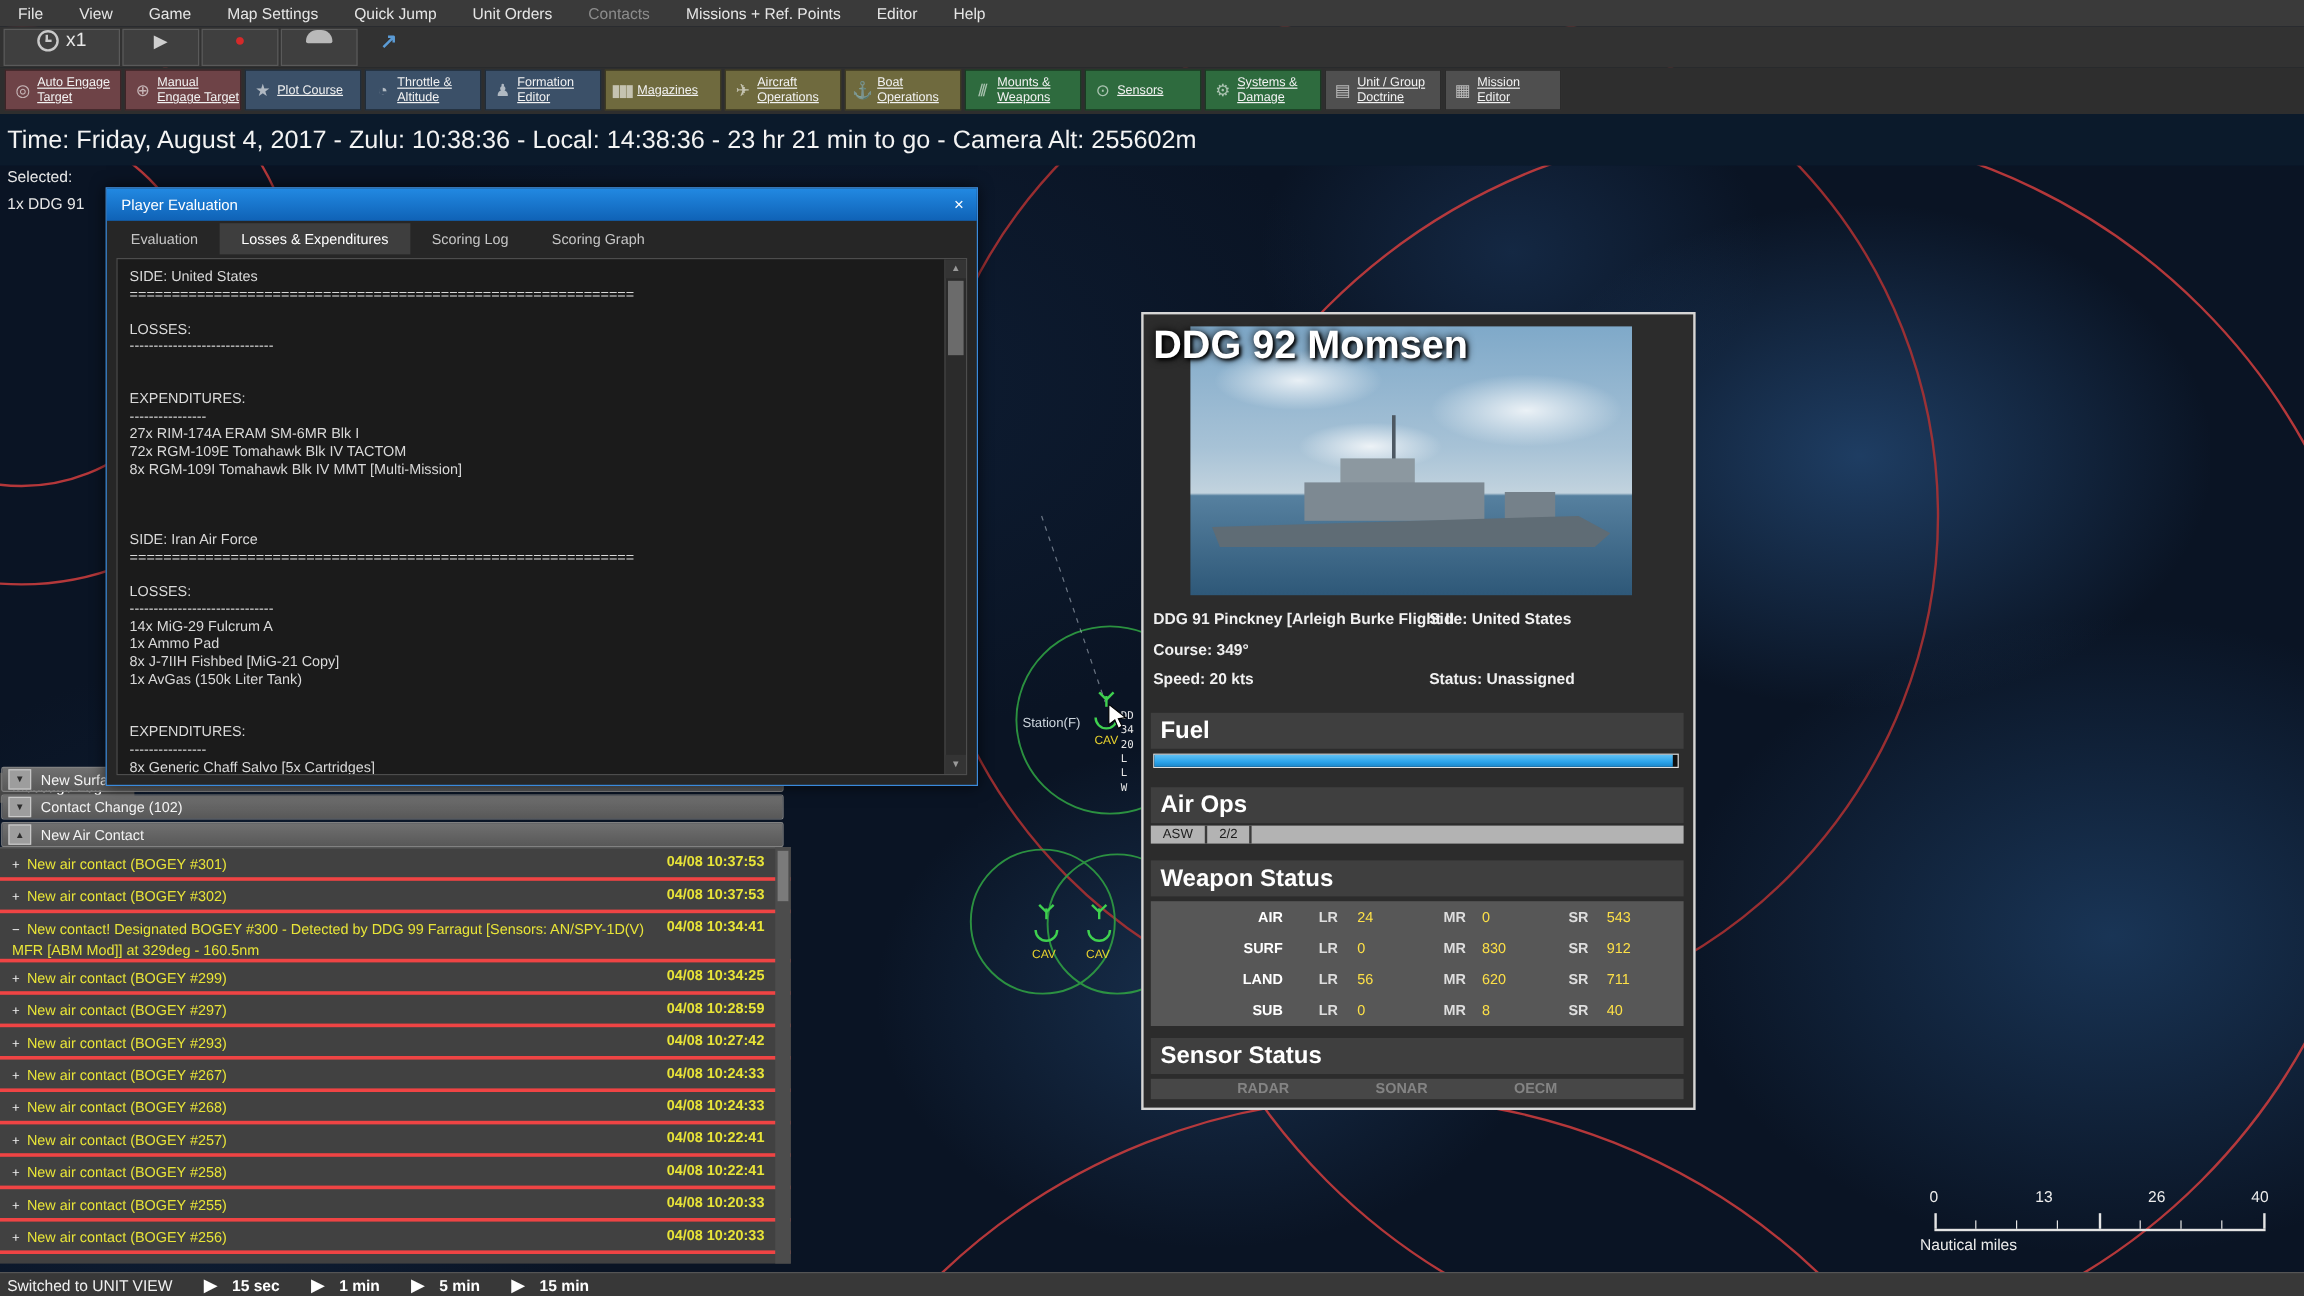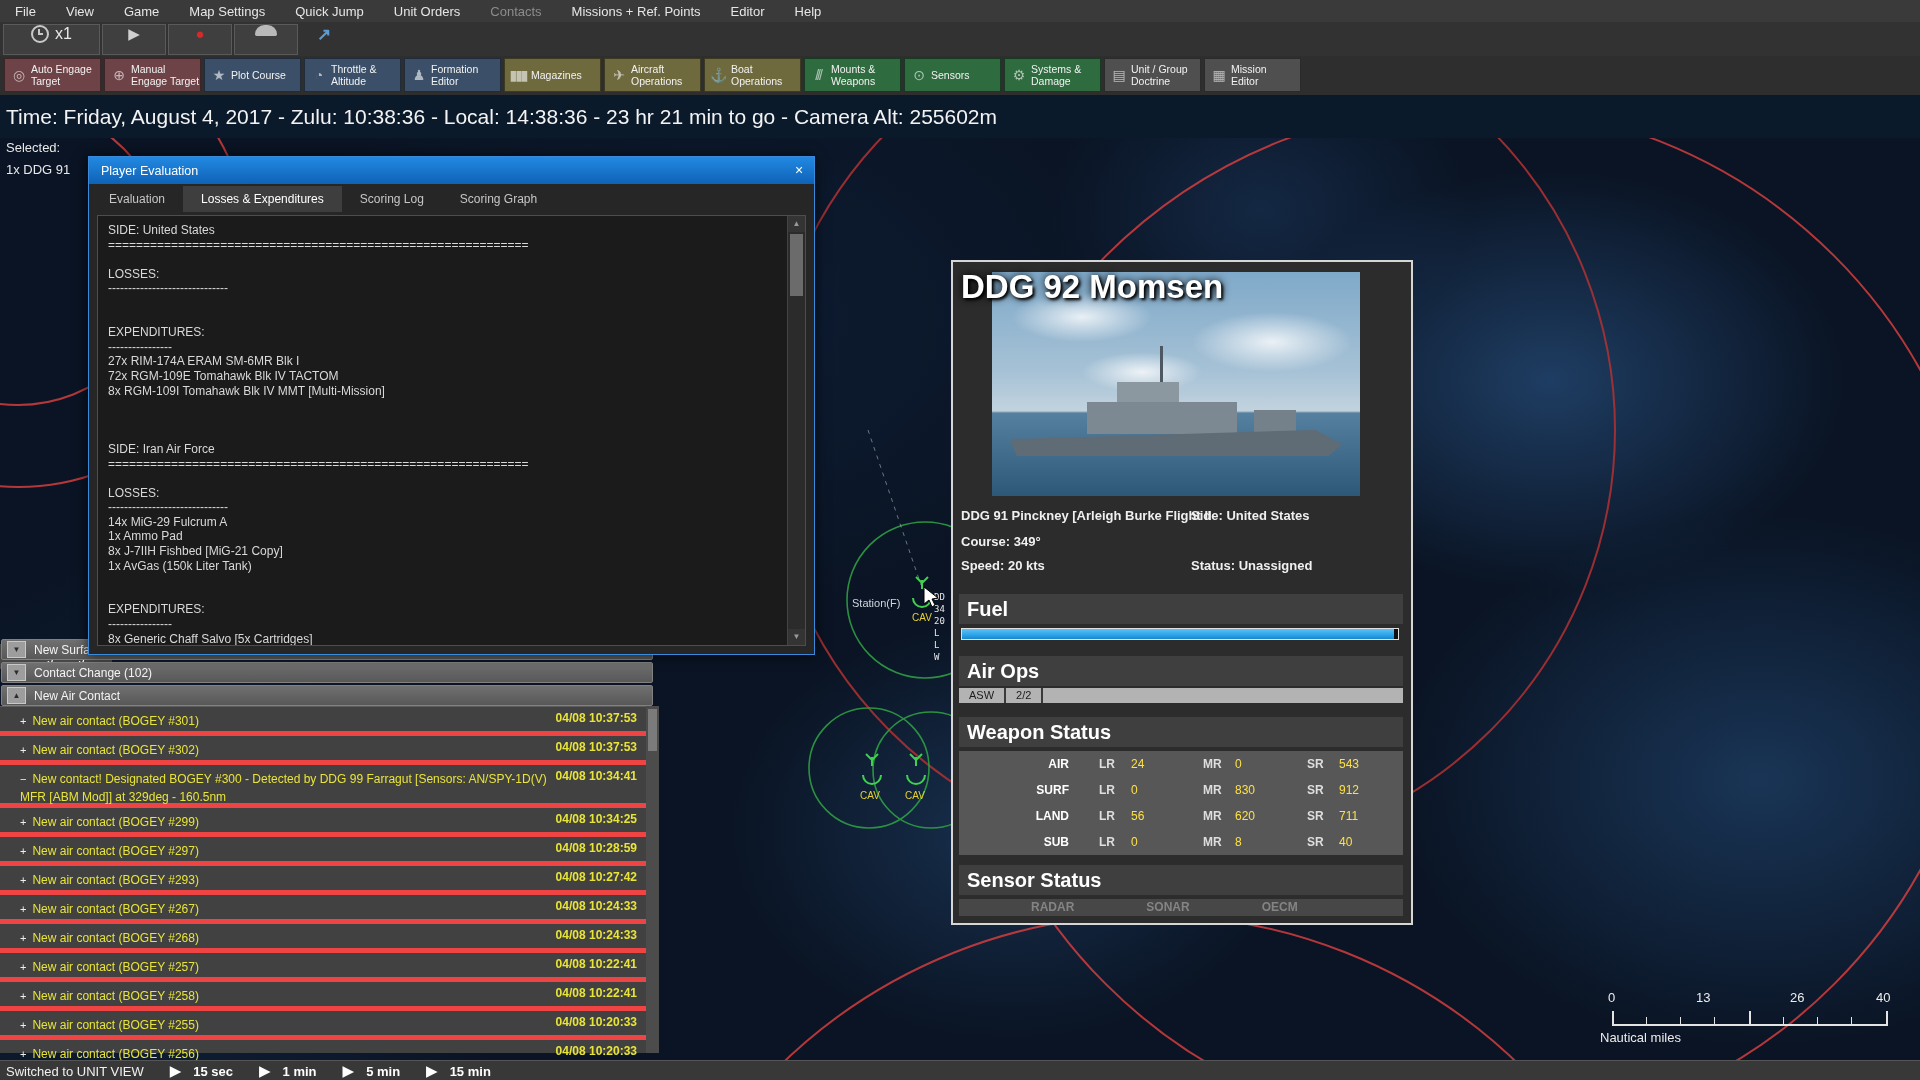--- a/index.html
+++ b/index.html
@@ -38,21 +38,21 @@
   .dome-icon{width:22px;height:11px;background:#b9b9b9;border-radius:11px 11px 2px 2px;}
   .jump-glyph{color:#5b9bd5;font-size:17px;font-weight:bold;}
 
   
   #toolbar{left:0;top:56px;width:1920px;height:39px;background:#2e2e2e;z-index:20;}
   .tb-btn{position:absolute;top:2px;width:97px;height:34px;display:flex;align-items:center;
           border:1px solid rgba(0,0,0,.45);box-sizing:border-box;cursor:default;}
   .tb-red{background:#6e4347;} .tb-blue{background:#3b5068;} .tb-olive{background:#6f6a3e;}
   .tb-green{background:#2e6b3e;} .tb-gray{background:#4f4f4f;}
   .tb-icon{width:26px;text-align:center;font-size:14px;color:rgba(255,255,255,.6);flex:none;letter-spacing:-2px;}
-  .tb-label{font-size:10.5px;line-height:12px;color:#f2f2f2;}
+  .tb-label{font-size:10.5px;line-height:12px;color:#f2f2f2;text-decoration:underline;}
 
   
   #timebar{left:0;top:95px;width:1920px;height:43px;background:#0b1a2b;z-index:3;
            display:flex;align-items:center;}
   #time-text{font-size:21px;color:#f3f3f3;padding-left:6px;}
 
   #selected-label{left:6px;top:140px;font-size:13px;z-index:3;}
   #selected-value{left:6px;top:162px;font-size:13px;z-index:3;}
 
   
@@ -112,21 +112,21 @@
   #msglog{left:0;top:610px;width:659px;height:443px;z-index:4;}
   #msg-tab{position:absolute;left:0;top:2px;width:112px;height:25px;background:#474747;
            font-size:12.5px;color:#fff;line-height:25px;padding-left:10px;box-sizing:border-box;margin-top:32px;}
   .grp{position:absolute;left:1px;width:652px;height:21px;border:1px solid #818181;border-radius:2px;
        background:linear-gradient(#707070,#585858);display:flex;align-items:center;box-sizing:border-box;}
   .grp-toggle{width:17px;height:15px;background:#9d9d9d;border:1px solid #c8c8c8;color:#2c2c2c;
               font-size:8px;text-align:center;line-height:15px;margin:0 8px 0 5px;}
   .grp-label{font-size:12px;color:#f4f4f4;}
   #msg-list{position:absolute;left:0;top:96px;width:659px;height:347px;background:#414141;
             border-top:1px solid #5c5c5c;box-sizing:border-box;}
-  .msg{position:relative;border-bottom:5px solid #ef4444;padding:4px 110px 4px 20px;height:16px;box-sizing:content-box;}
+  .msg{position:relative;border-bottom:3px solid #ef4444;padding:4px 110px 4px 10px;height:16px;box-sizing:content-box;}
   .msg.tall{height:30px;}
   .mprefix{color:#f0f0f0;font-size:11px;margin-right:6px;}
   .mtext{color:#e8e438;font-size:12px;}
   .mtime{position:absolute;right:22px;top:4px;color:#e8e438;font-size:12px;font-weight:bold;}
   #msg-scroll{position:absolute;right:0;top:96px;width:13px;height:347px;background:#4c4c4c;}
   #msg-thumb{position:absolute;left:2px;top:3px;width:9px;height:42px;background:#7b7b7b;}
 
   
   #bottombar{left:0;top:1060px;width:1920px;height:20px;background:#383838;z-index:20;
              border-top:1px solid #555;display:flex;align-items:center;font-size:13px;}

